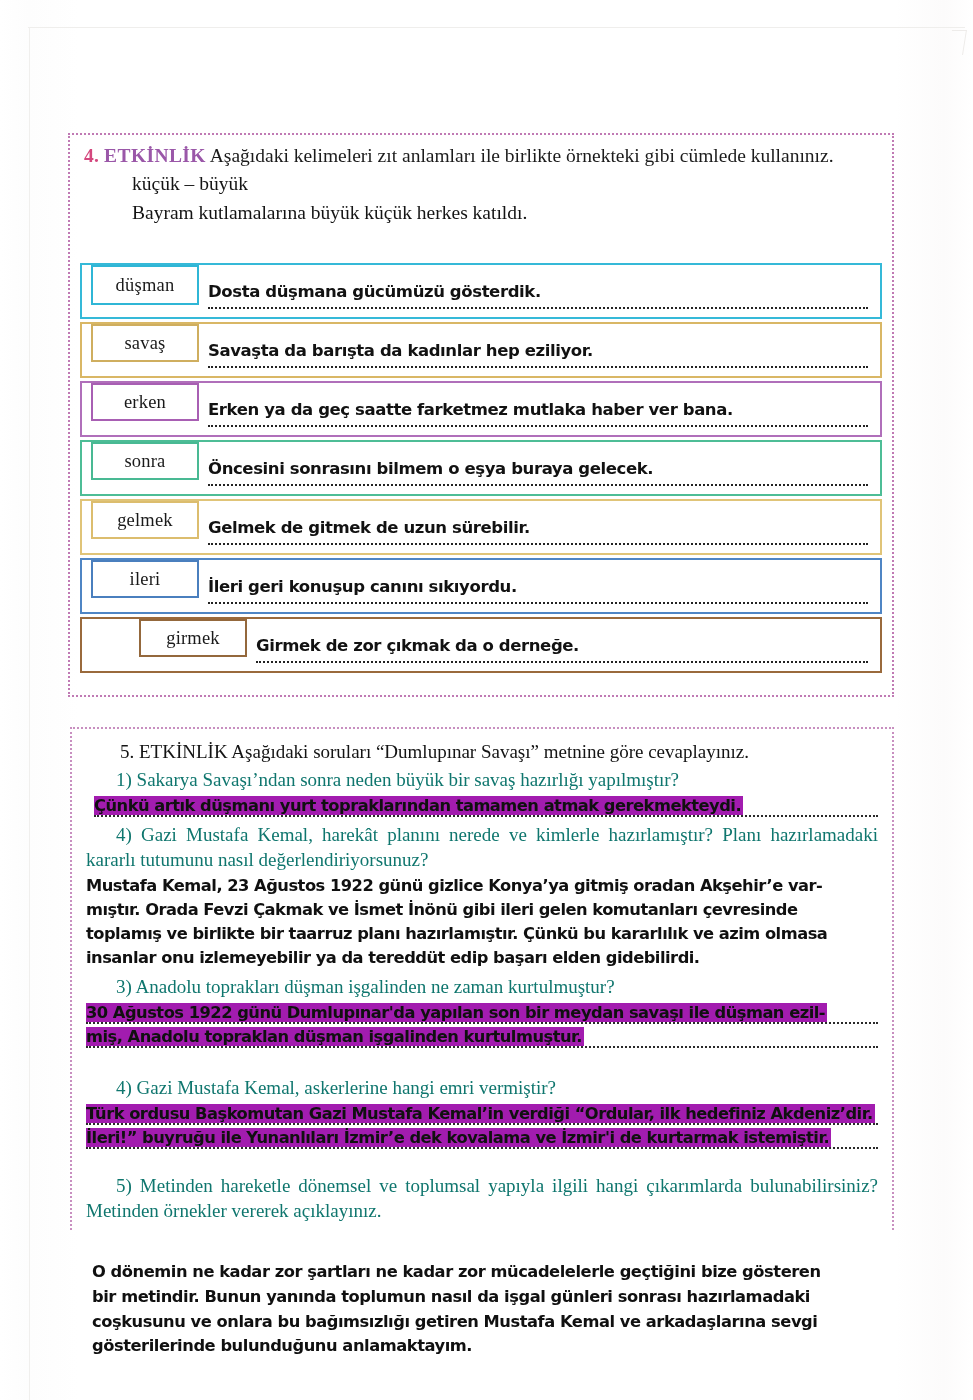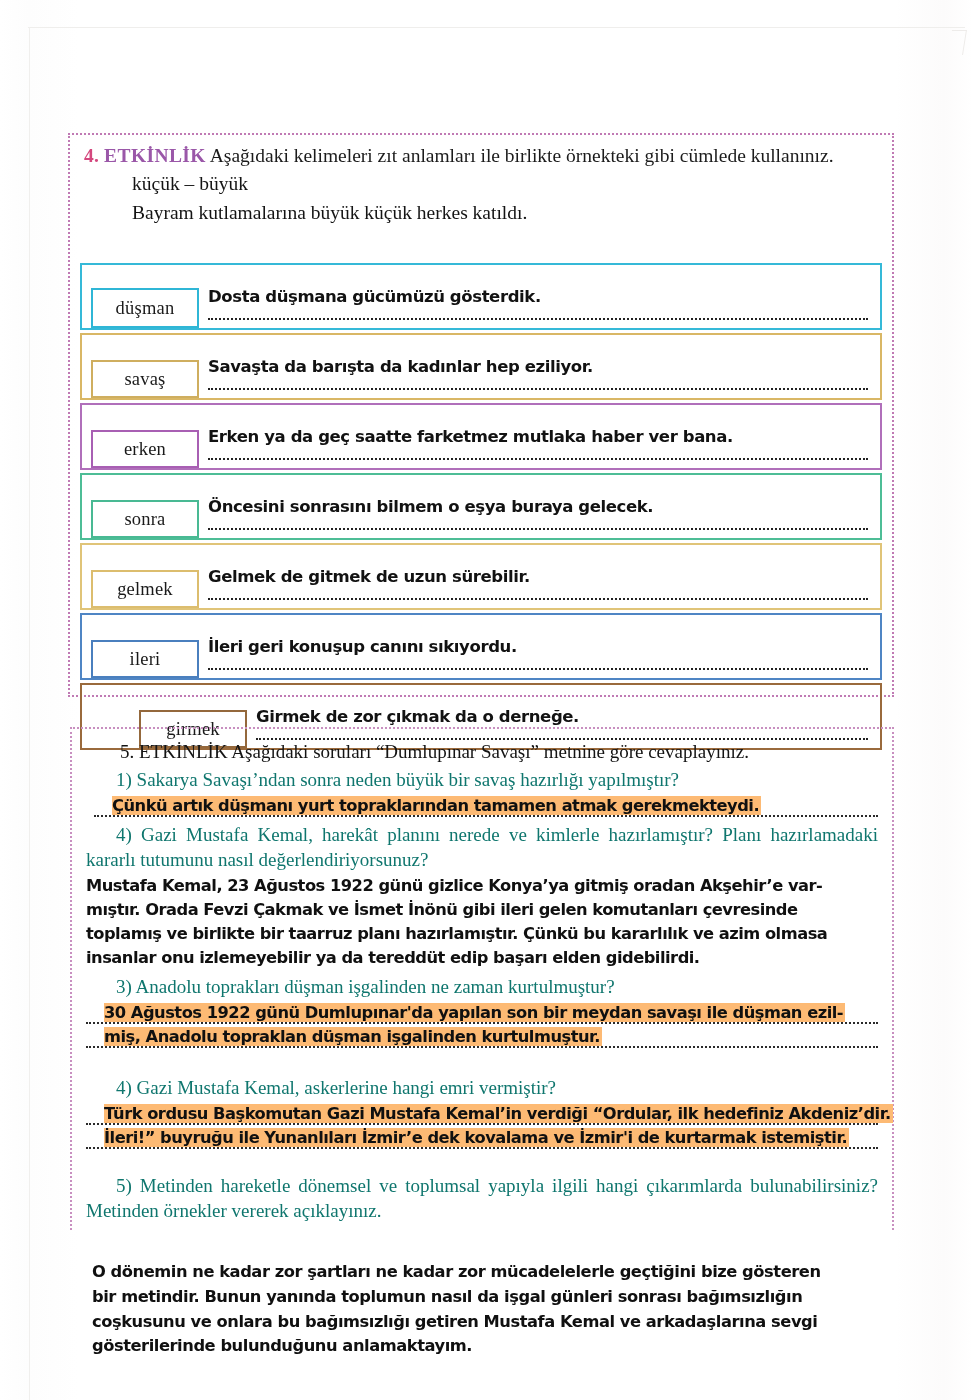--- a/index.html
+++ b/index.html
@@ -92,25 +92,25 @@
   
   .rows {
     position: absolute;
     left: 10px;
     right: 10px;
     top: 128px;
   }
   .row {
     position: relative;
     box-sizing: border-box;
-    height: 67px;
+    height: 56px;
     margin-bottom: 3px;
     border: 2px solid #000;
     display: flex;
-    align-items: flex-end;
+    align-items: flex-start;
   }
   .wordbox {
     box-sizing: border-box;
     margin-left: 9px;
     width: 108px;
     height: 38px;
     border: 2px solid #000;
     background: #fff;
     display: flex;
     align-items: center;
@@ -216,21 +216,21 @@
     position: relative;
     white-space: nowrap;
   }
   .hand-line.with-dots::after {
     content: "";
     position: absolute;
     left: 0; right: 0;
     bottom: 1px;
     border-bottom: 2px dotted #2a2a2a;
   }
-  .hand-line span { position: relative; z-index: 2; background: #fdba74; padding-right: 2px; margin-left: 18px;}
+  .hand-line span { position: relative; z-index: 2; background: #a21caf; padding-right: 2px;}
 
   .hand-block { margin: 2px 0 2px 0; }
   .hand-indent { padding-left: 8px; }
 
   
   .closing {
     position: absolute;
     left: 84px;
     right: 86px;
     top: 1252px;
@@ -370,17 +370,17 @@
     </div>
 
     <p class="question q-indent" style="margin-top:23px;">5) Metinden hareketle dönemsel ve toplumsal yapıyla ilgili hangi çıkarımlarda bulunabilirsiniz? Metinden örnekler vererek açıklayınız.</p>
 
   </div>
 </section>
 
 <div class="closing">
   <p>
     <span>O dönemin ne kadar zor şartları ne kadar zor mücadelelerle geçtiğini bize gösteren</span>
-    <span>bir metindir. Bunun yanında toplumun nasıl da işgal günleri sonrası bağımsızlığın</span>
+    <span>bir metindir. Bunun yanında toplumun nasıl da işgal günleri sonrası hazırlamadaki</span>
     <span>coşkusunu ve onlara bu bağımsızlığı getiren Mustafa Kemal ve arkadaşlarına sevgi</span>
     <span>gösterilerinde bulunduğunu anlamaktayım.</span>
   </p>
 </div>
 
 </body></html>

